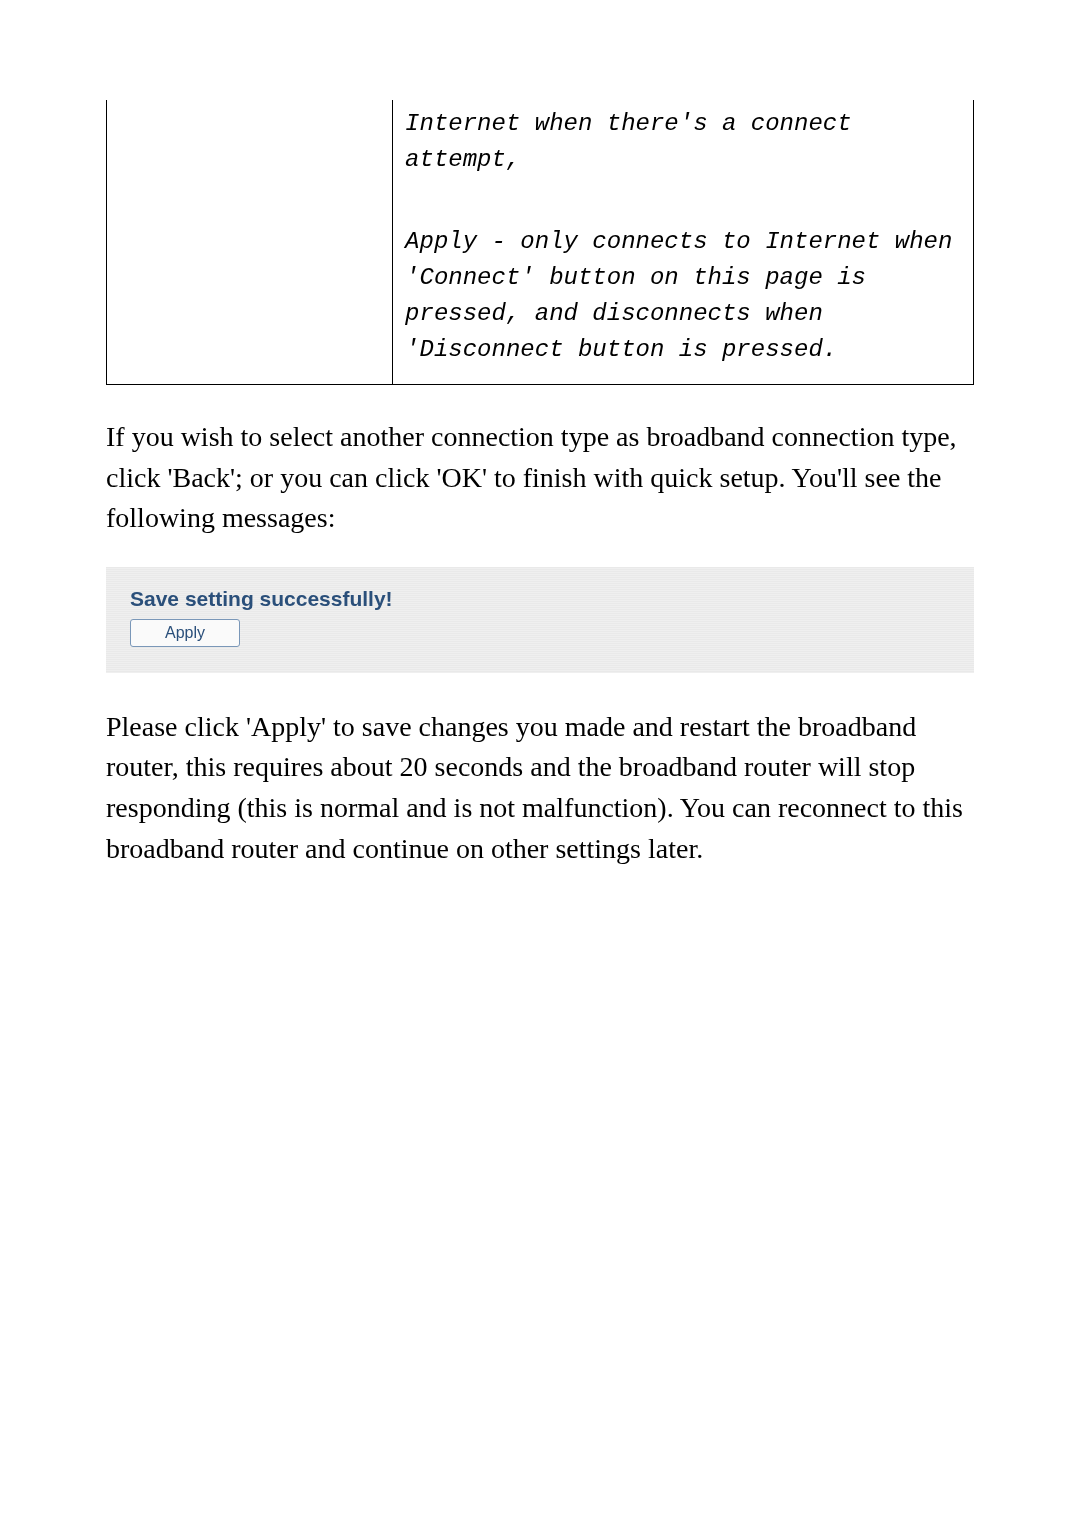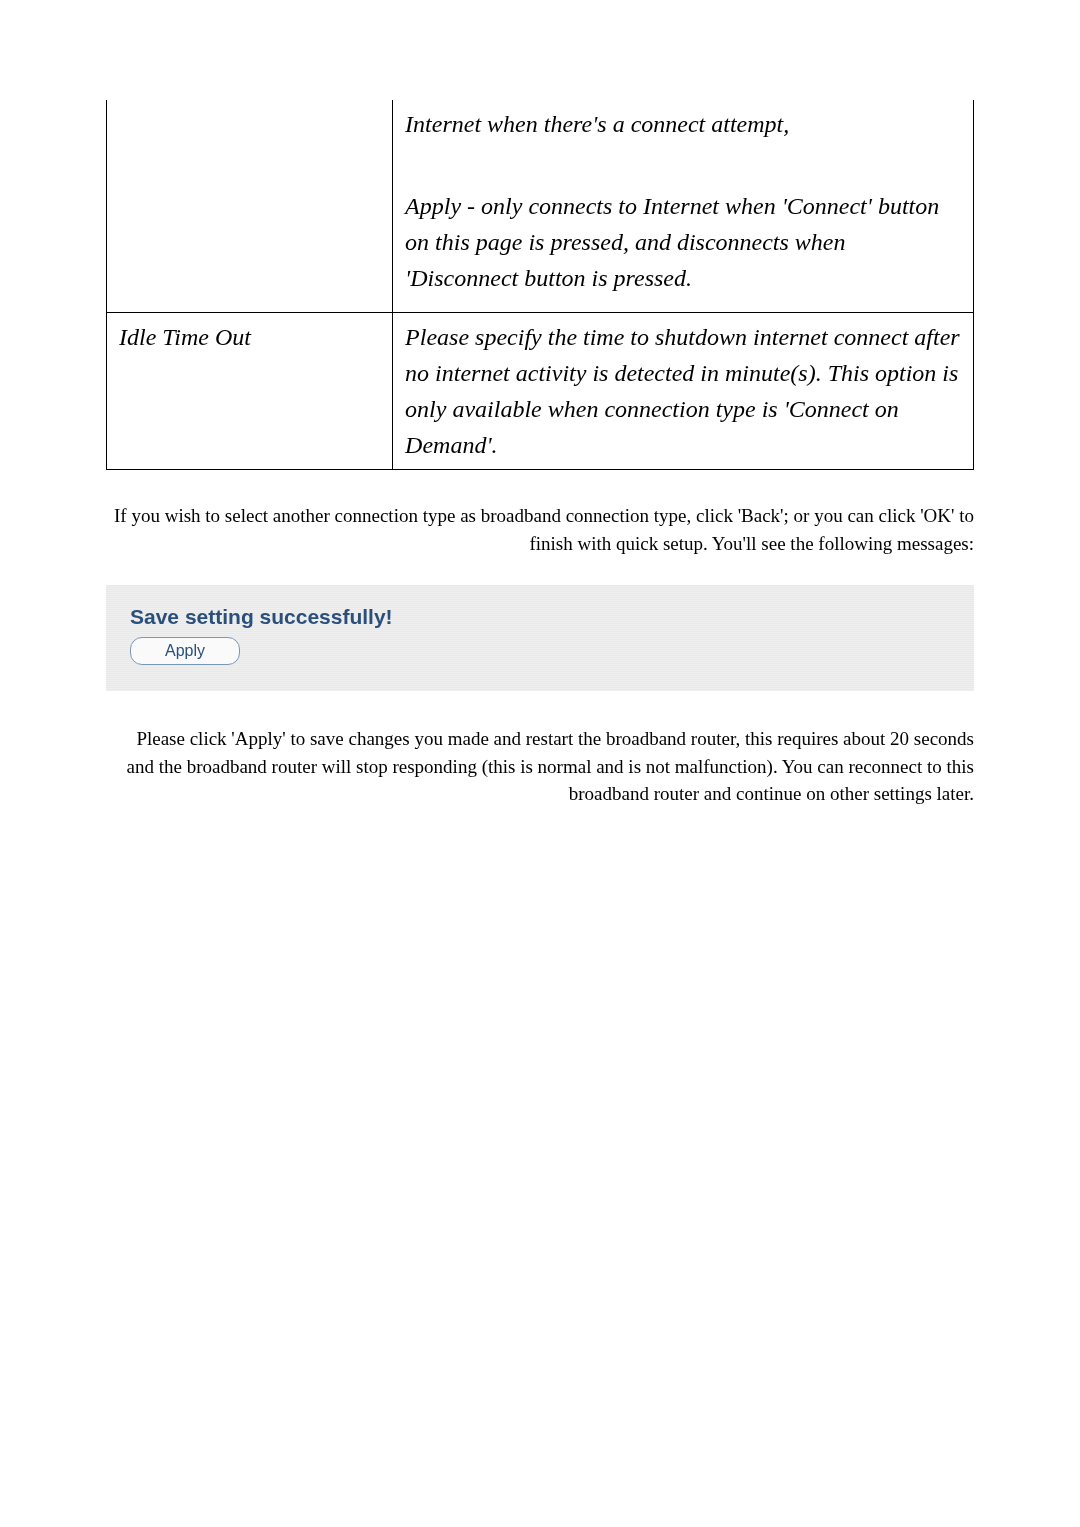--- a/index.html
+++ b/index.html
@@ -28,30 +28,30 @@
       font-style: italic;
     }
     table.info-table tr.first-row td {
       border-top: none;
     }
     table.info-table td.left-col {
       width: 33%;
     }
     table.info-table td.right-col {
       width: 67%;
+      font-family: Liberation Mono, monospace;
     }
     .para-block {
       margin-bottom: 10px;
     }
     p.body-text {
-      font-size: 19px;
+      font-size: 28px;
       line-height: 1.45;
       font-style: normal;
       margin-bottom: 28px;
-      text-align: right;
     }
     .save-box {
       width: 100%;
       background: #eeeeee;
       background-image: repeating-linear-gradient(
         0deg,
         #efefef,
         #efefef 1px,
         #e9e9e9 1px,
         #e9e9e9 2px
@@ -71,42 +71,38 @@
       font-size: 16px;
       color: #2a4f7a;
       margin-bottom: 34px;
     }
     .apply-btn {
       font-family: Arial, Helvetica, sans-serif;
       font-size: 16px;
       color: #2a4f7a;
       background: #fafafa;
       border: 1px solid #7a97b8;
-      border-radius: 12px;
+      border-radius: 3px;
       padding: 4px 34px;
       cursor: pointer;
     }
   </style>
 </head>
 <body>
 
 <table class="info-table">
   <tbody>
       <tr class="first-row">
     <td class="left-col"></td>
     <td class="right-col">
       <div class="para-block">Internet when there's a connect attempt,</div>
       <br>
       <div class="para-block">Apply - only connects to Internet when 'Connect' button on this page is pressed, and disconnects when 'Disconnect button is pressed.</div>
     </td>
   </tr>
-  <tr>
-    <td class="left-col">Idle Time Out</td>
-    <td class="right-col">Please specify the time to shutdown internet connect after no internet activity is detected in minute(s). This option is only available when connection type is 'Connect on Demand'.</td>
-  </tr>
 </tbody>
   </table>
 
 <p class="body-text">If you wish to select another connection type as broadband connection type, click 'Back'; or you can click 'OK' to finish with quick setup. You'll see the following messages:</p>
 
 <div class="save-box">
   <div class="save-title">Save setting successfully!</div>
   <button class="apply-btn">Apply</button>
 </div>
 

